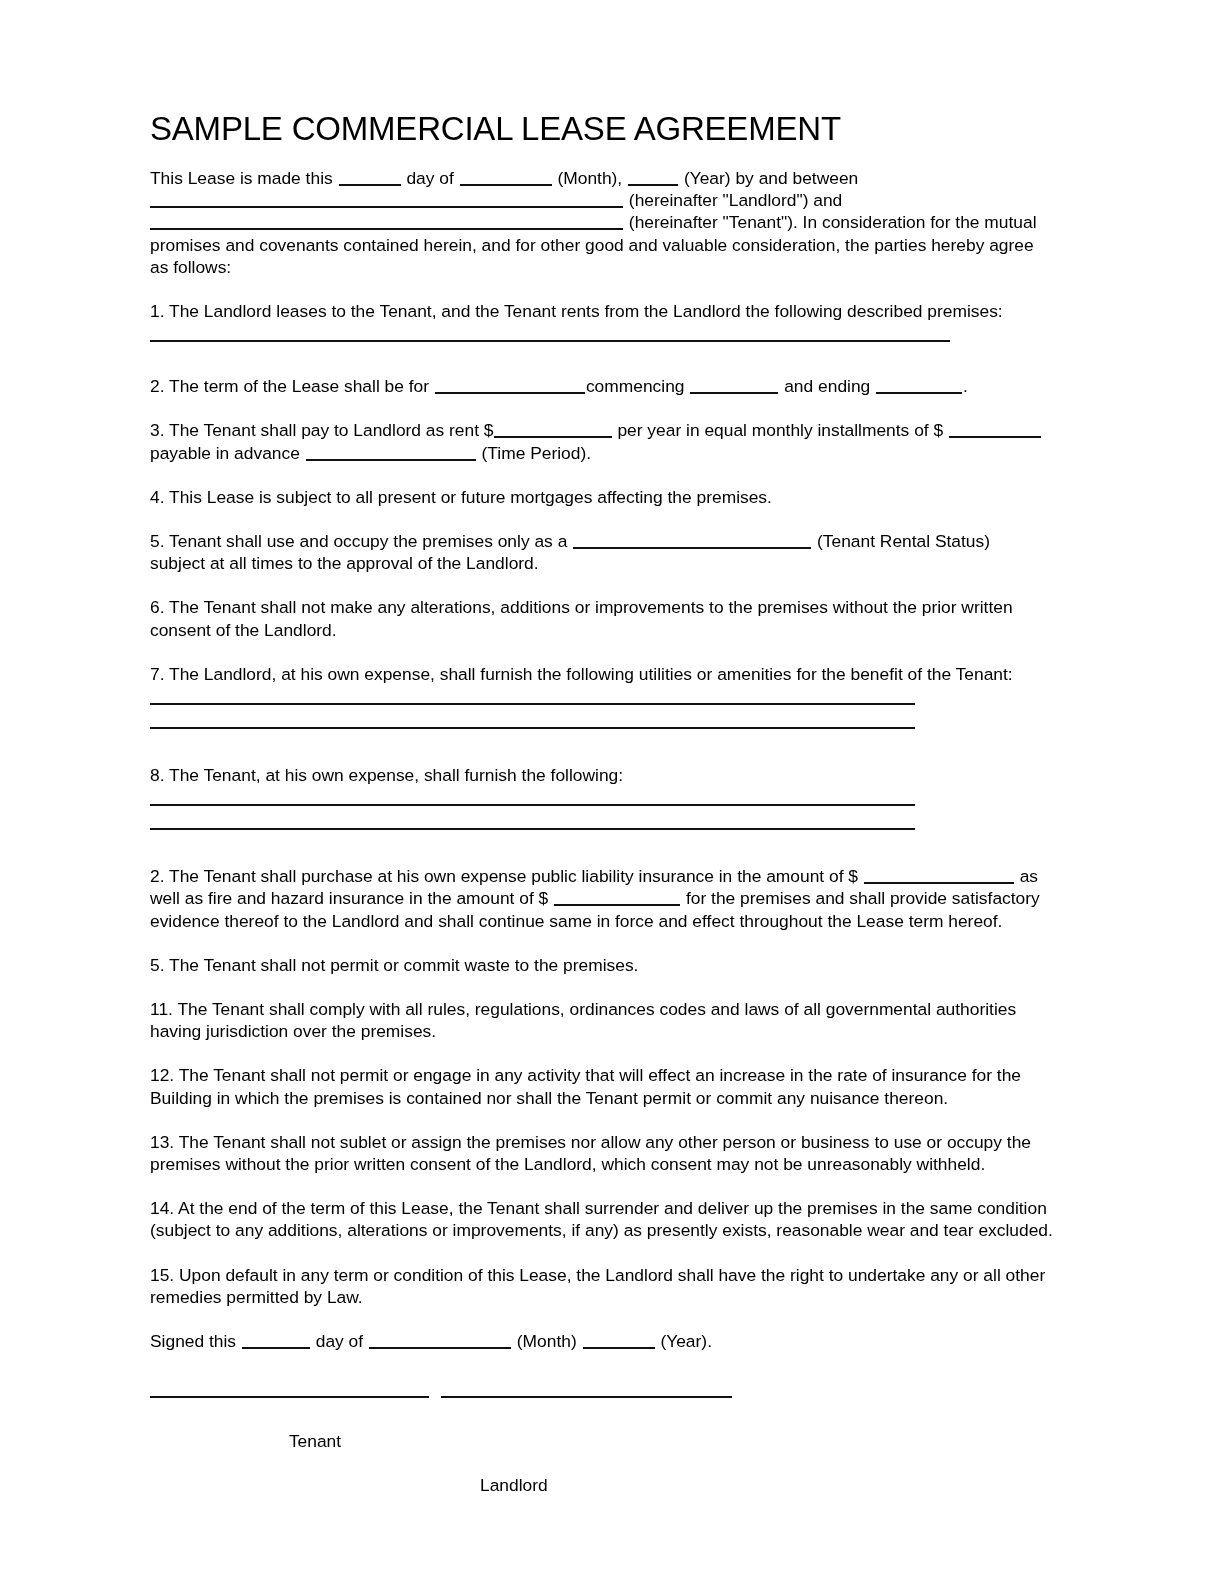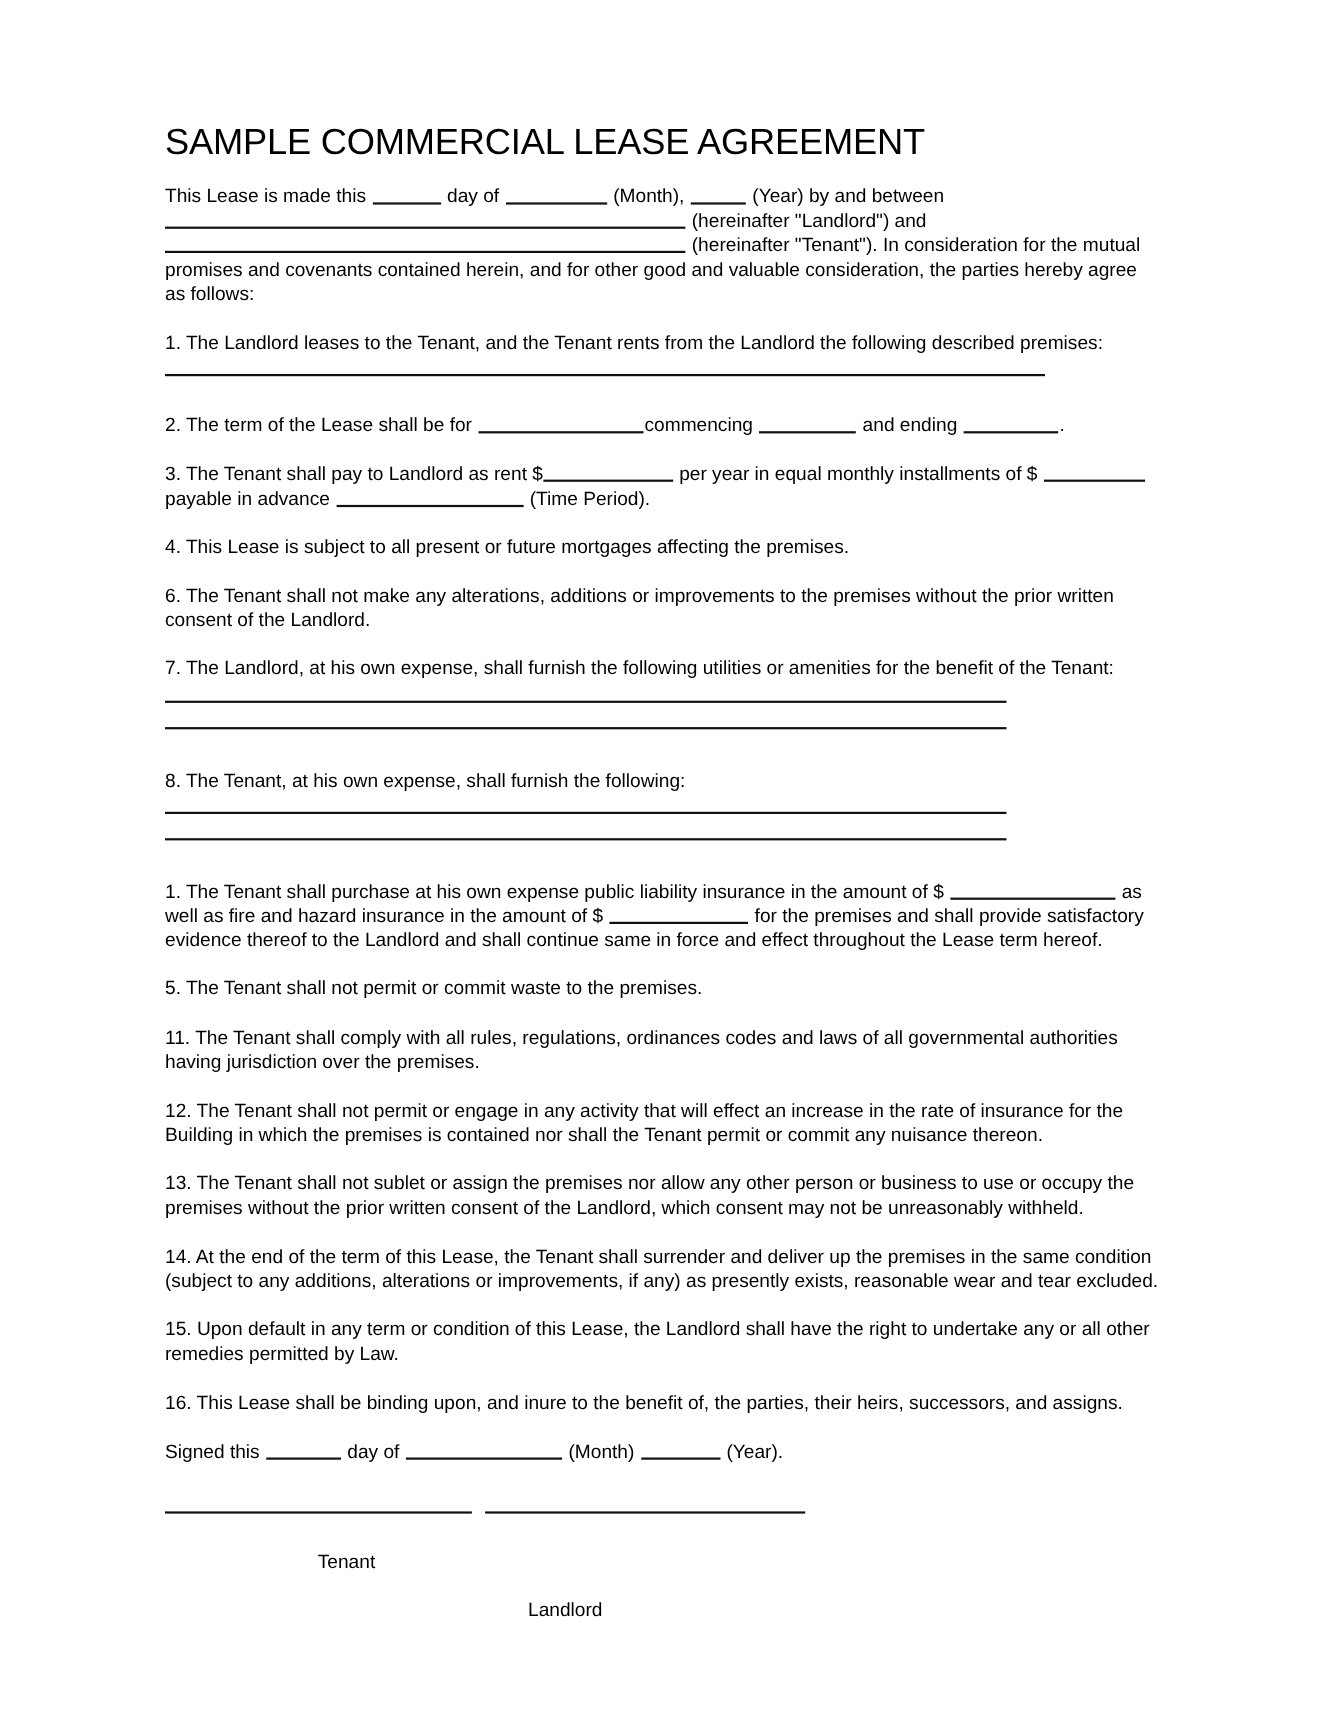--- a/index.html
+++ b/index.html
@@ -126,41 +126,47 @@
     <span class="blank" style="width:92px"></span><br>
     <span>payable in advance</span>
     <span class="blank" style="width:170px"></span>
     <span>(Time Period).</span>
   </div>
 
   <div class="para">
     <span>4. This Lease is subject to all present or future mortgages affecting the premises.</span>
   </div>
 
+  <div class="para">
+    <span>5. Tenant shall use and occupy the premises only as a</span>
+    <span class="blank" style="width:238px"></span>
+    <span>(Tenant Rental Status)</span><br>
+    <span>subject at all times to the approval of the Landlord.</span>
+  </div>
 
   <div class="para">
     <span>6. The Tenant shall not make any alterations, additions or improvements to the premises without the prior written consent of the Landlord.</span>
   </div>
 
   <div class="para tight">
     <span>7. The Landlord, at his own expense, shall furnish the following utilities or amenities for the benefit of the Tenant:</span>
   </div>
   <div class="rule w-765 rule-row"></div>
   <div class="rule w-765 rule-row2"></div>
   <div class="gap-sm"></div>
 
   <div class="para tight" style="margin-top:14px;">
     <span>8. The Tenant, at his own expense, shall furnish the following:</span>
   </div>
   <div class="rule w-765 rule-row"></div>
   <div class="rule w-765 rule-row2"></div>
   <div class="gap-sm"></div>
 
   <div class="para" style="margin-top:14px;max-width:930px;">
-    <span>1. The Tenant shall purchase at his own expense public liability insurance in the amount of $</span>
+    <span>2. The Tenant shall purchase at his own expense public liability insurance in the amount of $</span>
     <span class="blank" style="width:150px"></span>
     <span>as well as fire and hazard insurance in the amount of $</span>
     <span class="blank" style="width:126px"></span>
     <span>for the premises and shall provide satisfactory evidence thereof to the Landlord and shall continue same in force and effect throughout the Lease term hereof.</span>
   </div>
 
   <div class="para">
     <span>5. The Tenant shall not permit or commit waste to the premises.</span>
   </div>
 
@@ -177,23 +183,20 @@
   </div>
 
   <div class="para" style="max-width:925px;">
     <span>14. At the end of the term of this Lease, the Tenant shall surrender and deliver up the premises in the same condition (subject to any additions, alterations or improvements, if any) as presently exists, reasonable wear and tear excluded.</span>
   </div>
 
   <div class="para">
     <span>15. Upon default in any term or condition of this Lease, the Landlord shall have the right to undertake any or all other remedies permitted by Law.</span>
   </div>
 
-  <div class="para">
-    <span>16. This Lease shall be binding upon, and inure to the benefit of, the parties, their heirs, successors, and assigns.</span>
-  </div>
 
   <div class="para">
     <span>Signed this</span>
     <span class="blank" style="width:68px"></span>
     <span>day of</span>
     <span class="blank" style="width:142px"></span>
     <span>(Month)</span>
     <span class="blank" style="width:72px"></span>
     <span>(Year).</span>
   </div>

